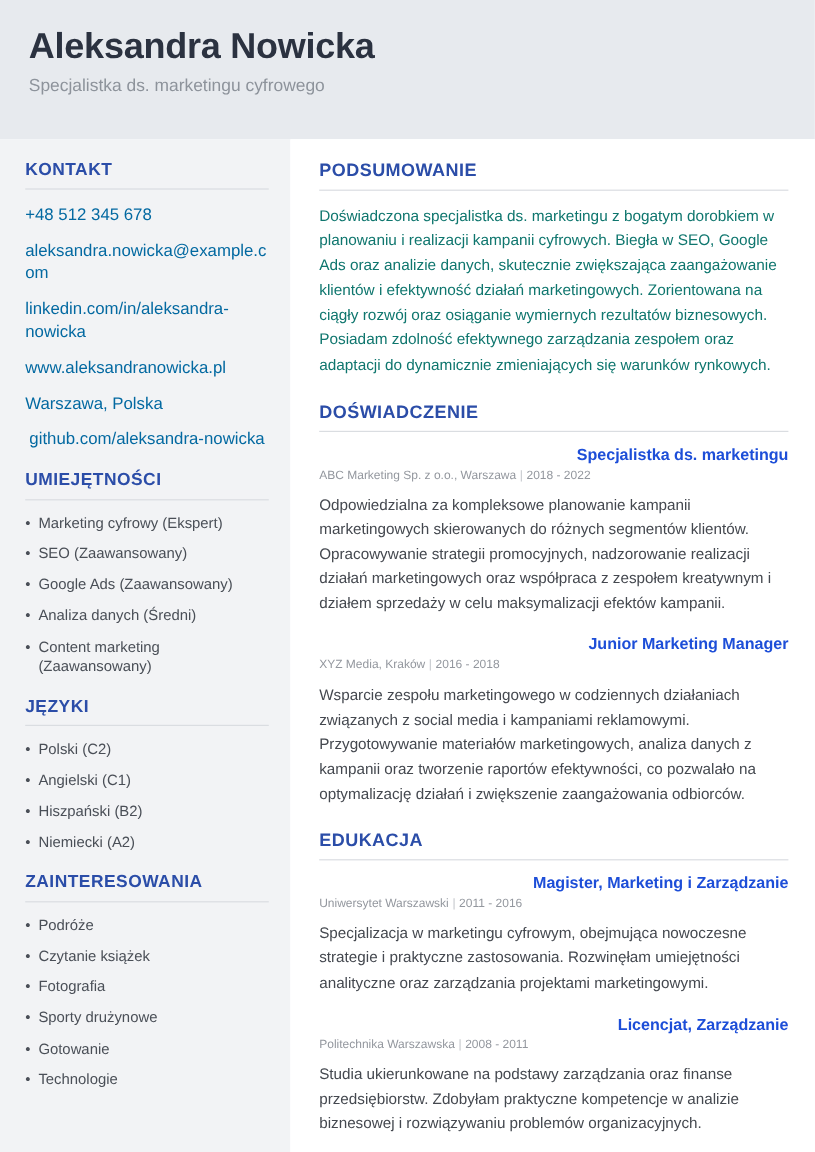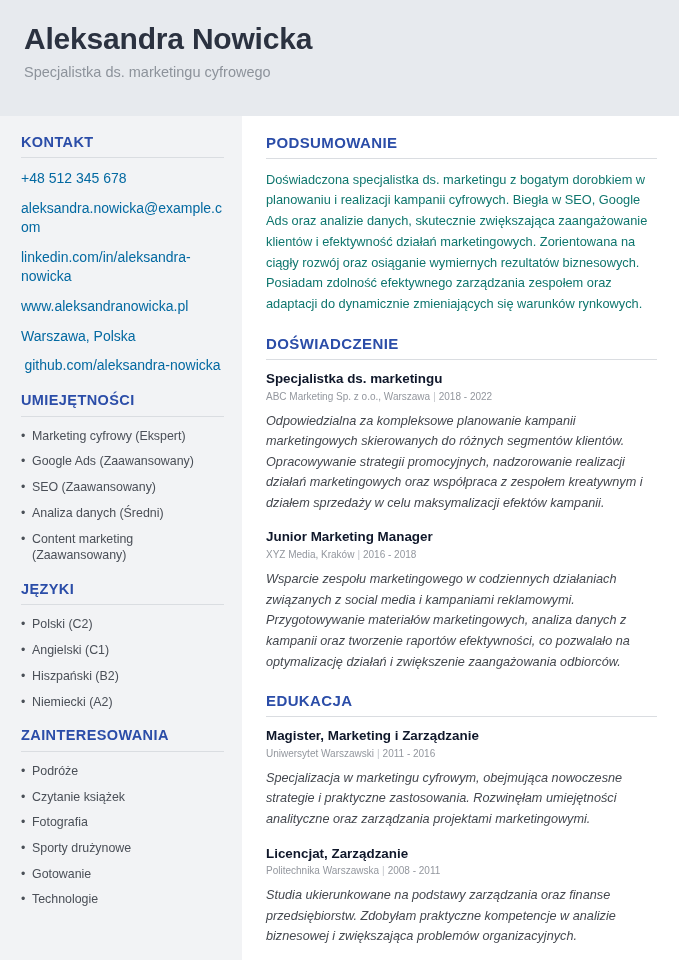--- a/index.html
+++ b/index.html
@@ -128,40 +128,40 @@
     margin: 0;
     text-align: left;
   }
   .entry {
     margin-bottom: 16px;
   }
   .entry:last-child { margin-bottom: 0; }
   .entry-title {
     font-size: 13.4px;
     font-weight: bold;
-    color: #0f172a;
+    color: #1d4ed8;
     line-height: 1.25;
     margin: 0 0 2px 0;
+    text-align: right;
   }
   .entry-meta {
     font-size: 10px;
     color: #93979e;
     line-height: 1.3;
     margin: 0 0 8px 0;
   }
   .entry-meta .sep {
     color: #c3c6cb;
     padding: 0 3px;
   }
   .entry-desc {
     font-size: 12.7px;
     line-height: 1.62;
     color: #44484f;
     margin: 0;
-    font-style: italic;
   }
   .sec-exp { margin-bottom: 20px; }
   .sec-sum { margin-bottom: 20px; }
 </style>
 </head>
 <body>
 
 <div class="page">
 
   <div class="header">
@@ -182,22 +182,22 @@
         <div class="contact-line">www.aleksandranowicka.pl</div>
         <div class="contact-line">Warszawa, Polska</div>
         <div class="contact-line">github.com/aleksandra-nowicka</div>
       </section>
 
       <section class="sec">
         <h2 class="sec-title">UMIEJĘTNOŚCI</h2>
         <div class="sec-rule"></div>
         <ul class="bullets">
           <li>Marketing cyfrowy (Ekspert)</li>
+          <li>SEO (Zaawansowany)</li>
           <li>Google Ads (Zaawansowany)</li>
-          <li>SEO (Zaawansowany)</li>
           <li>Analiza danych (Średni)</li>
           <li>Content marketing (Zaawansowany)</li>
         </ul>
       </section>
 
       <section class="sec">
         <h2 class="sec-title">JĘZYKI</h2>
         <div class="sec-rule"></div>
         <ul class="bullets">
           <li>Polski (C2)</li>
@@ -253,19 +253,19 @@
 
         <div class="entry">
           <h3 class="entry-title">Magister, Marketing i Zarządzanie</h3>
           <p class="entry-meta"><span>Uniwersytet Warszawski</span><span class="sep">|</span><span>2011 - 2016</span></p>
           <p class="entry-desc">Specjalizacja w marketingu cyfrowym, obejmująca nowoczesne strategie i praktyczne zastosowania. Rozwinęłam umiejętności analityczne oraz zarządzania projektami marketingowymi.</p>
         </div>
 
         <div class="entry">
           <h3 class="entry-title">Licencjat, Zarządzanie</h3>
           <p class="entry-meta"><span>Politechnika Warszawska</span><span class="sep">|</span><span>2008 - 2011</span></p>
-          <p class="entry-desc">Studia ukierunkowane na podstawy zarządzania oraz finanse przedsiębiorstw. Zdobyłam praktyczne kompetencje w analizie biznesowej i zwiększająca problemów organizacyjnych.</p>
+          <p class="entry-desc">Studia ukierunkowane na podstawy zarządzania oraz finanse przedsiębiorstw. Zdobyłam praktyczne kompetencje w analizie biznesowej i rozwiązywaniu problemów organizacyjnych.</p>
         </div>
       </section>
 
     </main>
   </div>
 </div>
 
 </body></html>

